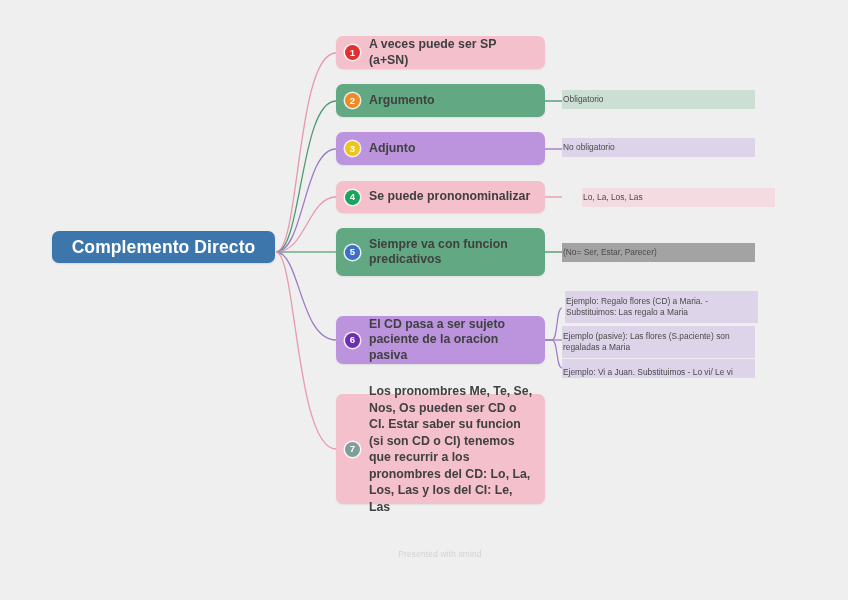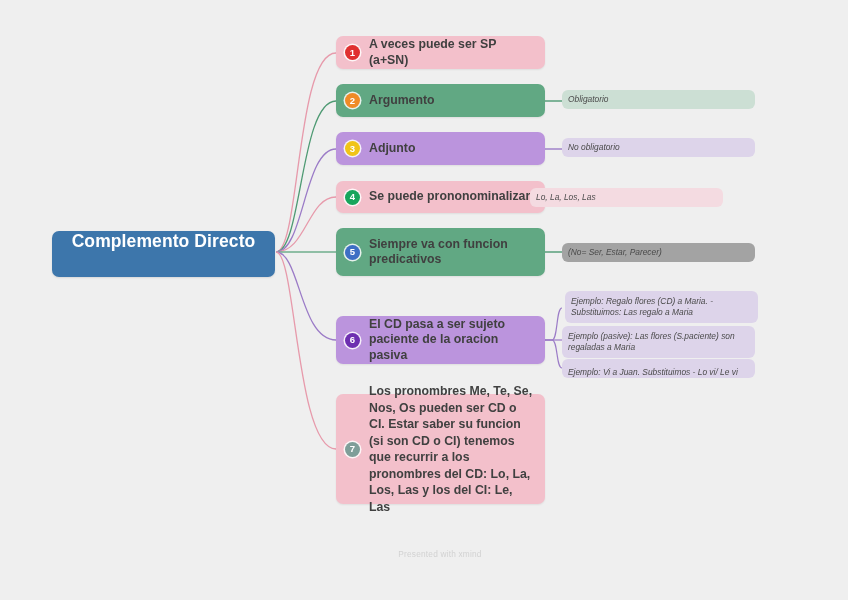--- a/index.html
+++ b/index.html
@@ -27,24 +27,25 @@
     height: 600px;
     pointer-events: none;
   }
 
   
   .root-node {
     position: absolute;
     left: 52px;
     top: 231px;
     width: 223px;
-    height: 46px;
+    height: 32px;
     background: #3d76ab;
     border-radius: 7px;
     display: flex;
+    align-items: center;
     justify-content: center;
     box-shadow: 0 1px 2px rgba(0,0,0,0.10);
   }
   .root-label {
     color: #ffffff;
     font-size: 17.5px;
     font-weight: bold;
     letter-spacing: 0.1px;
     white-space: nowrap;
   }
@@ -79,26 +80,25 @@
     display: flex;
     align-items: center;
     justify-content: center;
     line-height: 1;
     box-shadow: 0 0 0 1.5px rgba(255,255,255,0.85);
   }
 
   
   .leaf {
     position: absolute;
-    border-radius: 6px;
+    border-radius: 0;
     display: flex;
     align-items: center;
     box-sizing: border-box;
-    padding: 0 6px;
-    font-style: italic;
+    padding: 0 1px;
   }
   .leaf-text {
     font-size: 8.4px;
     color: #4a4a4a;
     line-height: 11.5px;
     font-weight: normal;
   }
 
   
   .watermark {
@@ -168,21 +168,21 @@
     <span class="branch-text">Adjunto</span>
   </div>
   <div class="leaf" style="left:562px; top:138px; width:193px; height:19px; background:#ddd4ea;text-align:center;">
     <span class="leaf-text">No obligatorio</span>
   </div>
 
   <div class="branch" style="left:336px; top:181px; width:209px; height:32px; background:#f3c0cb;">
     <span class="badge" style="background:#19a55c;">4</span>
     <span class="branch-text">Se puede prononominalizar</span>
   </div>
-  <div class="leaf" style="left:530px; top:188px; width:193px; height:19px; background:#f4dbe1;">
+  <div class="leaf" style="left:582px; top:188px; width:193px; height:19px; background:#f4dbe1;">
     <span class="leaf-text">Lo, La, Los, Las</span>
   </div>
 
   <div class="branch" style="left:336px; top:228px; width:209px; height:48px; background:#61a883;">
     <span class="badge" style="background:#3d6fc4;">5</span>
     <span class="branch-text" style="max-width:170px;">Siempre va con funcion predicativos</span>
   </div>
   <div class="leaf" style="left:562px; top:243px; width:193px; height:19px; background:#a3a3a3;">
     <span class="leaf-text">(No= Ser, Estar, Parecer)</span>
   </div>

